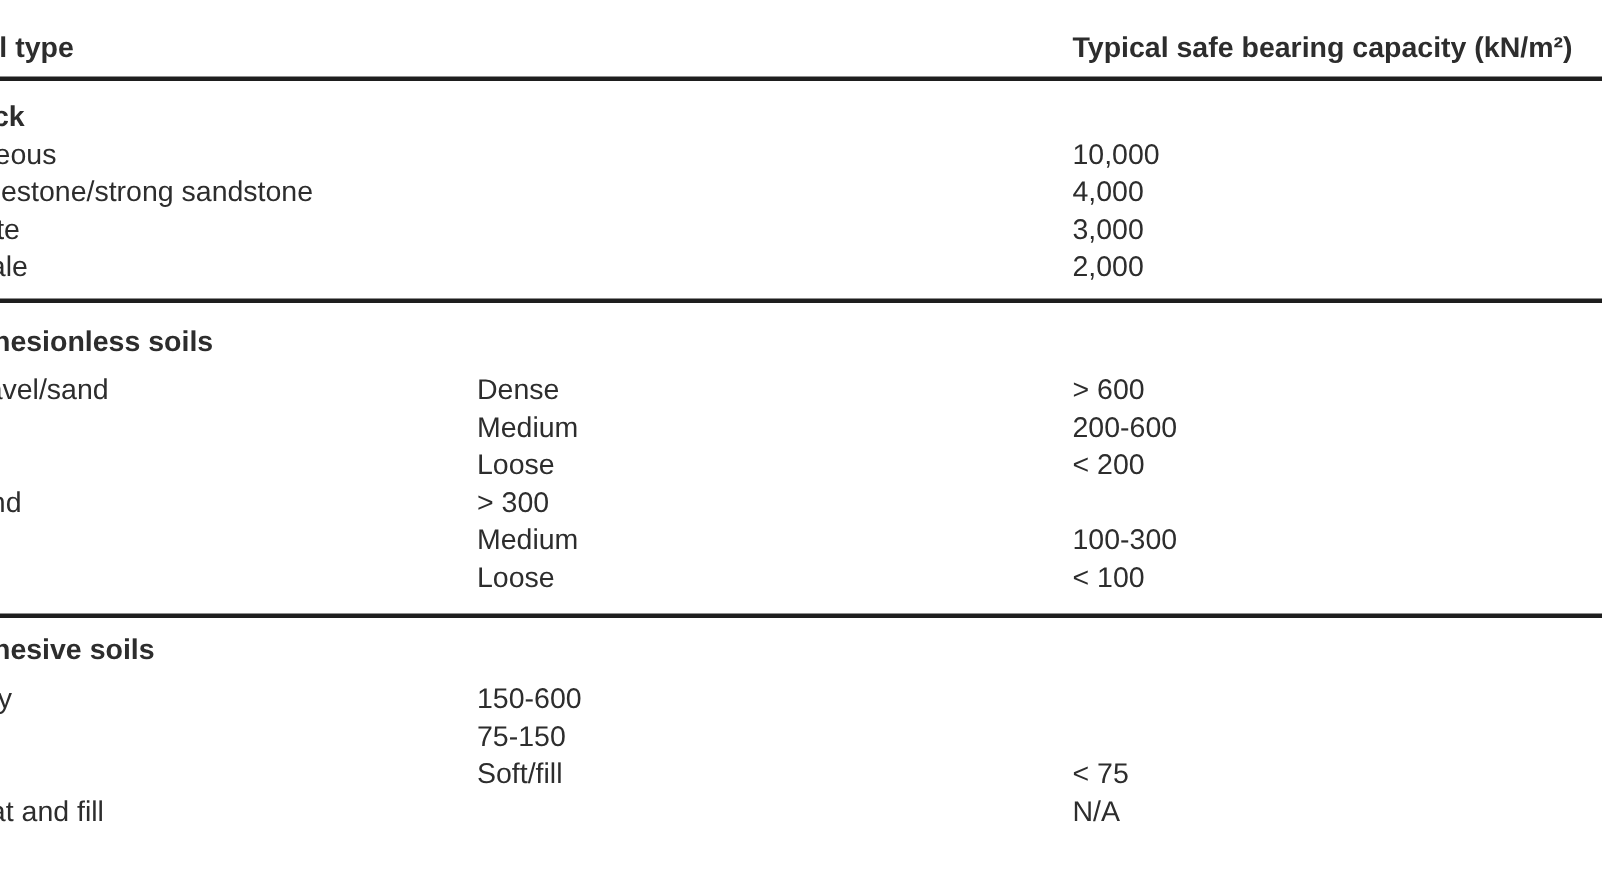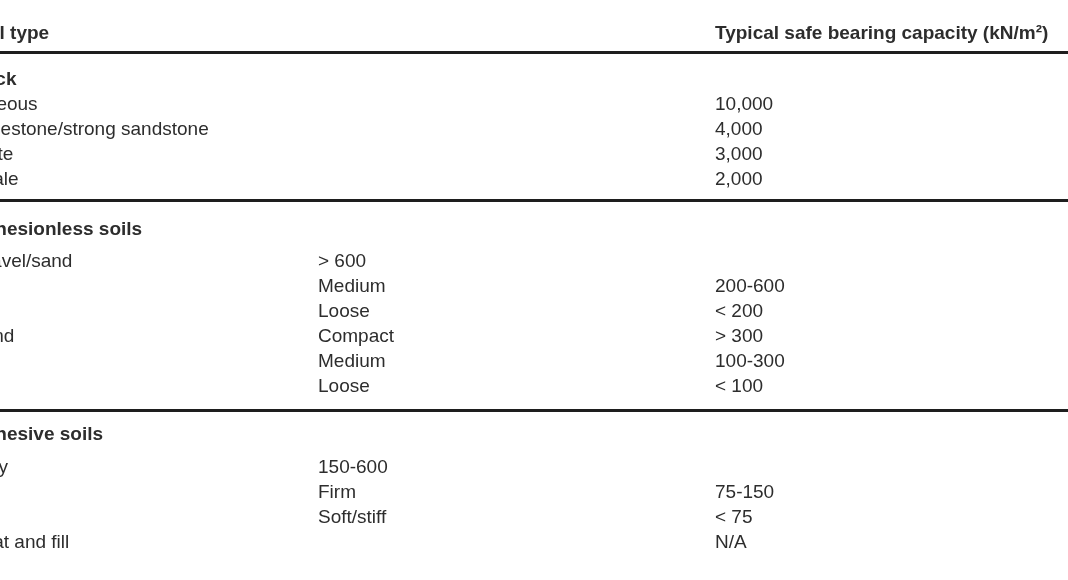--- a/index.html
+++ b/index.html
@@ -93,35 +93,35 @@
 
   <div class="rule rule-2"></div>
 
   <div class="row section-row mt-section-b">
     <div>Cohesionless soils</div>
     <div></div>
     <div></div>
   </div>
   <div class="row mt-firstrow">
     <div>Gravel/sand</div>
+    <div>Dense</div>
     <div>&gt; 600</div>
   </div>
   <div class="row">
     <div></div>
     <div>Medium</div>
     <div>200-600</div>
   </div>
   <div class="row">
     <div></div>
     <div>Loose</div>
     <div>&lt; 200</div>
   </div>
   <div class="row">
     <div>Sand</div>
-    <div>Compact</div>
     <div>&gt; 300</div>
   </div>
   <div class="row">
     <div></div>
     <div>Medium</div>
     <div>100-300</div>
   </div>
   <div class="row">
     <div></div>
     <div>Loose</div>
@@ -134,26 +134,25 @@
     <div>Cohesive soils</div>
     <div></div>
     <div></div>
   </div>
   <div class="row mt-firstrow-c">
     <div>Clay</div>
     <div>150-600</div>
   </div>
   <div class="row">
     <div></div>
-    <div>Firm</div>
     <div>75-150</div>
   </div>
   <div class="row">
     <div></div>
-    <div>Soft/stiff</div>
+    <div>Soft/fill</div>
     <div>&lt; 75</div>
   </div>
   <div class="row">
     <div>Peat and fill</div>
     <div></div>
     <div>N/A</div>
   </div>
 
 </div>
 

